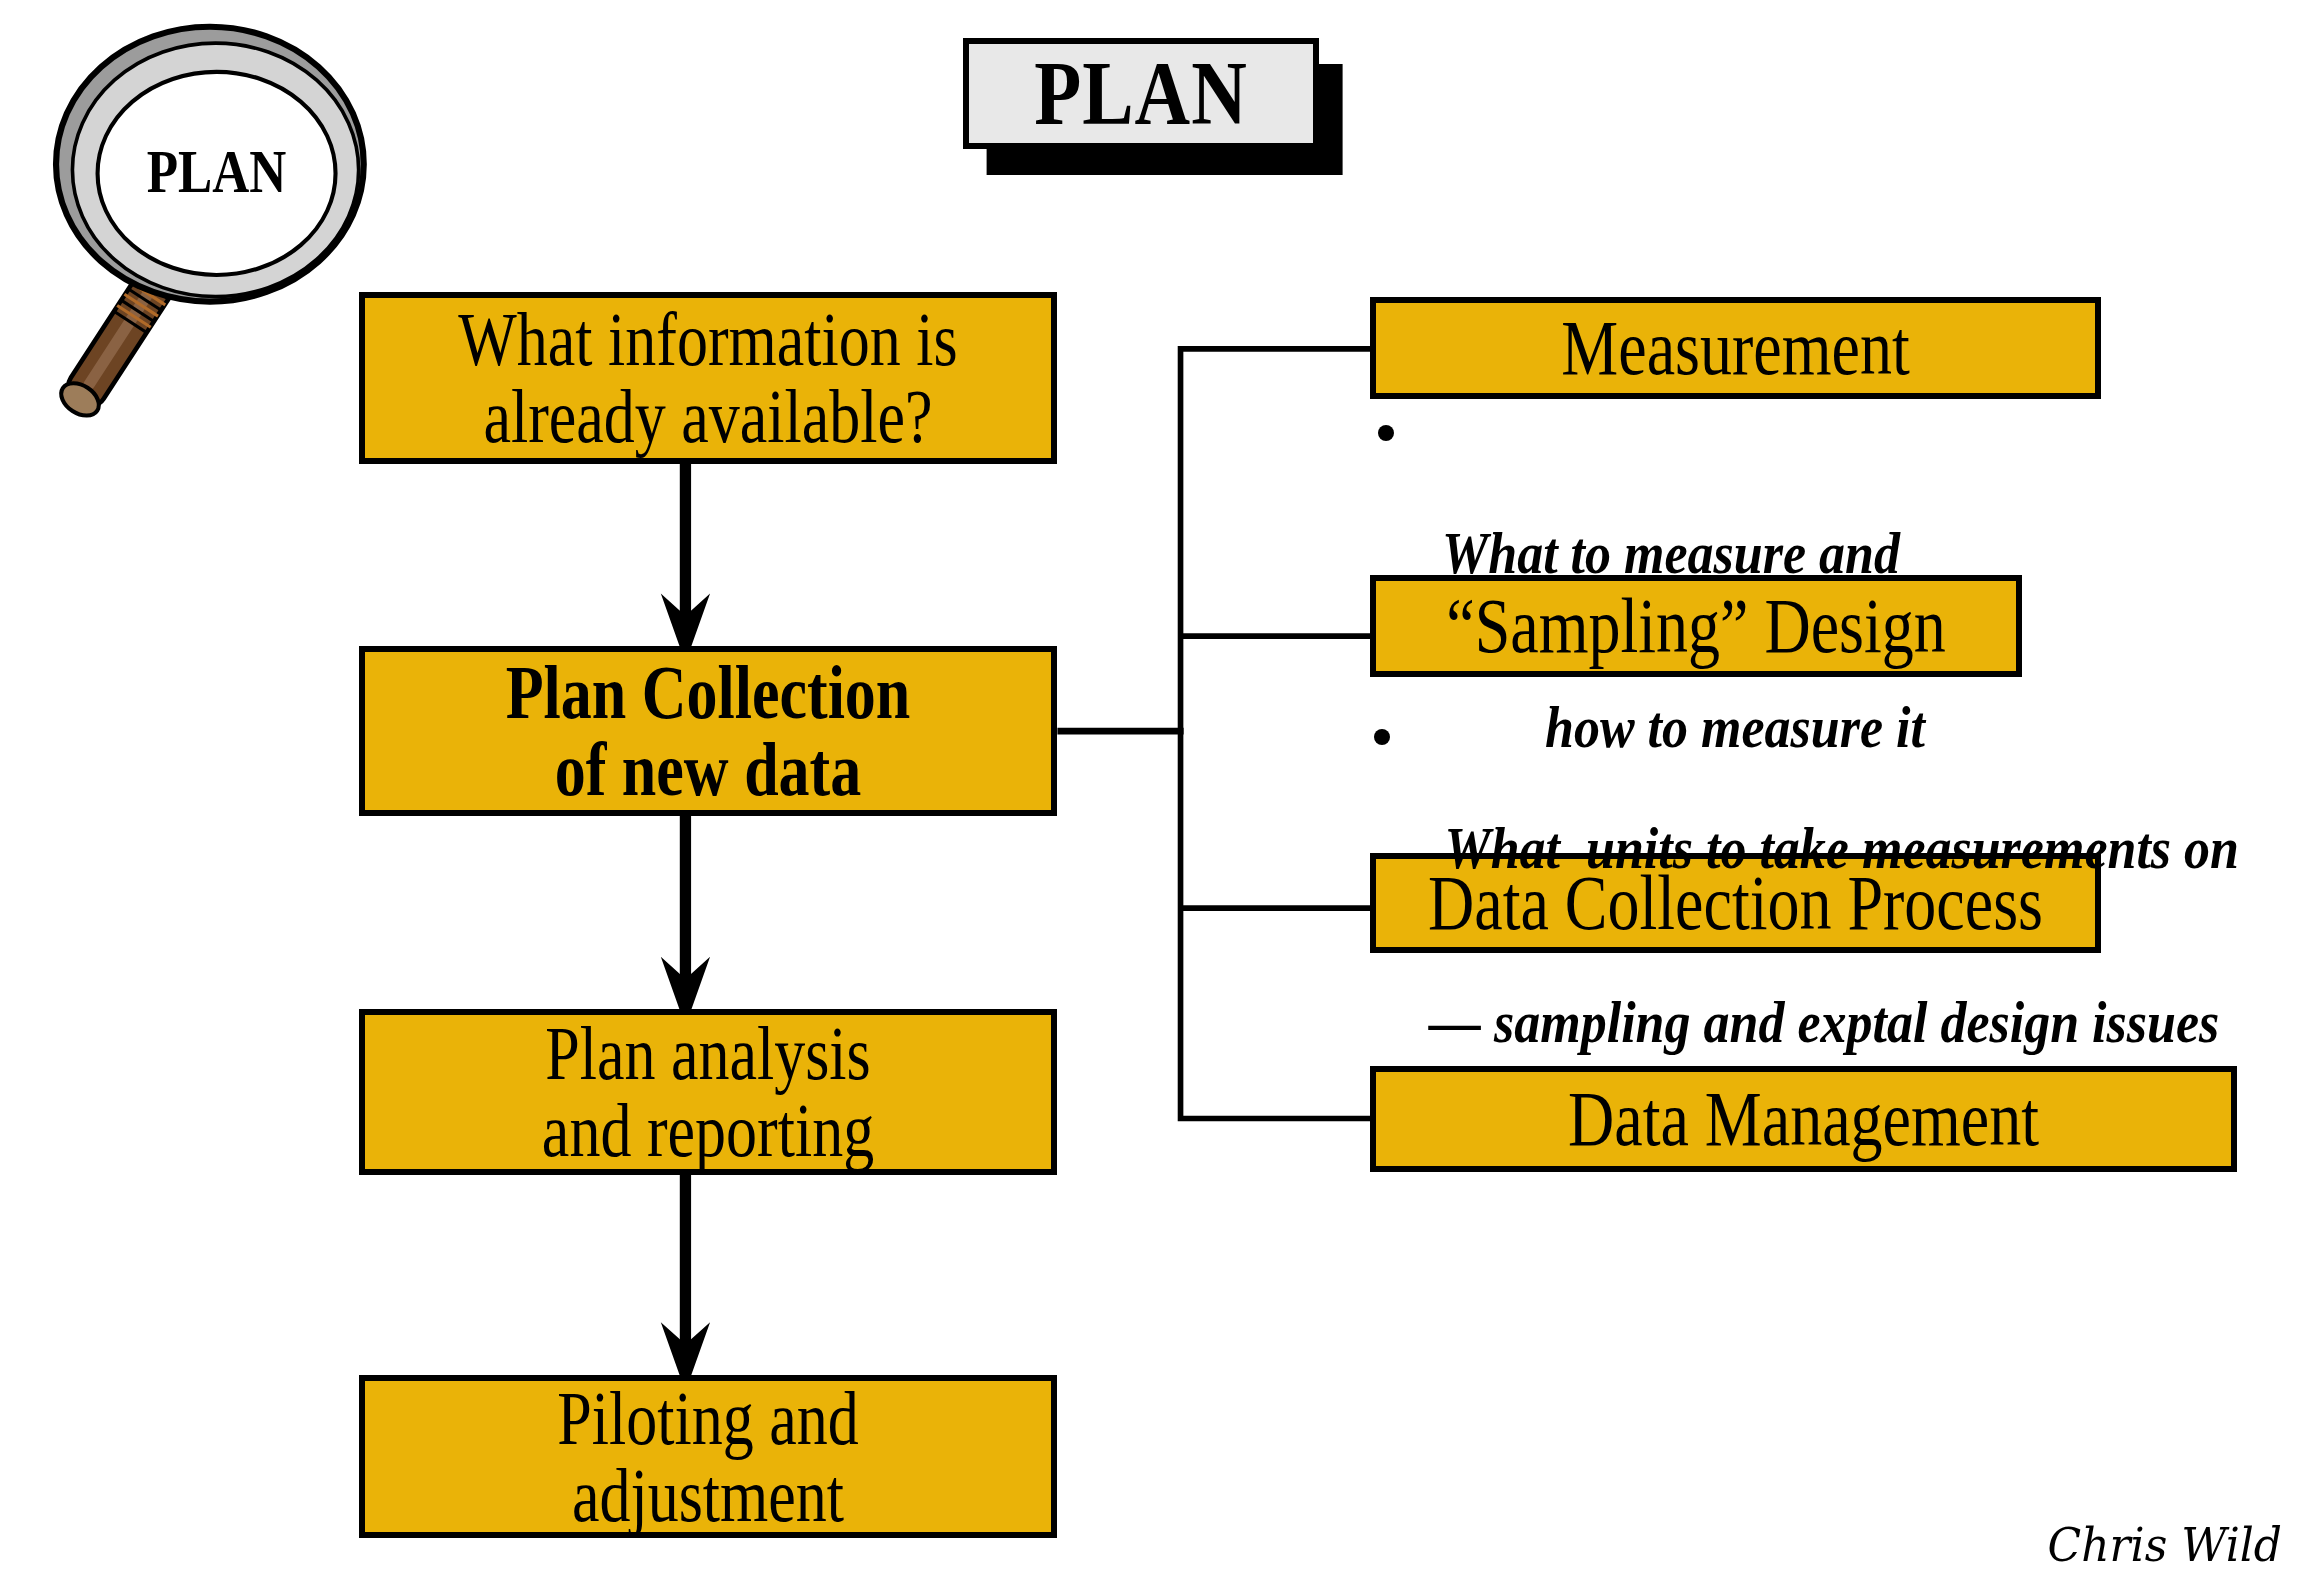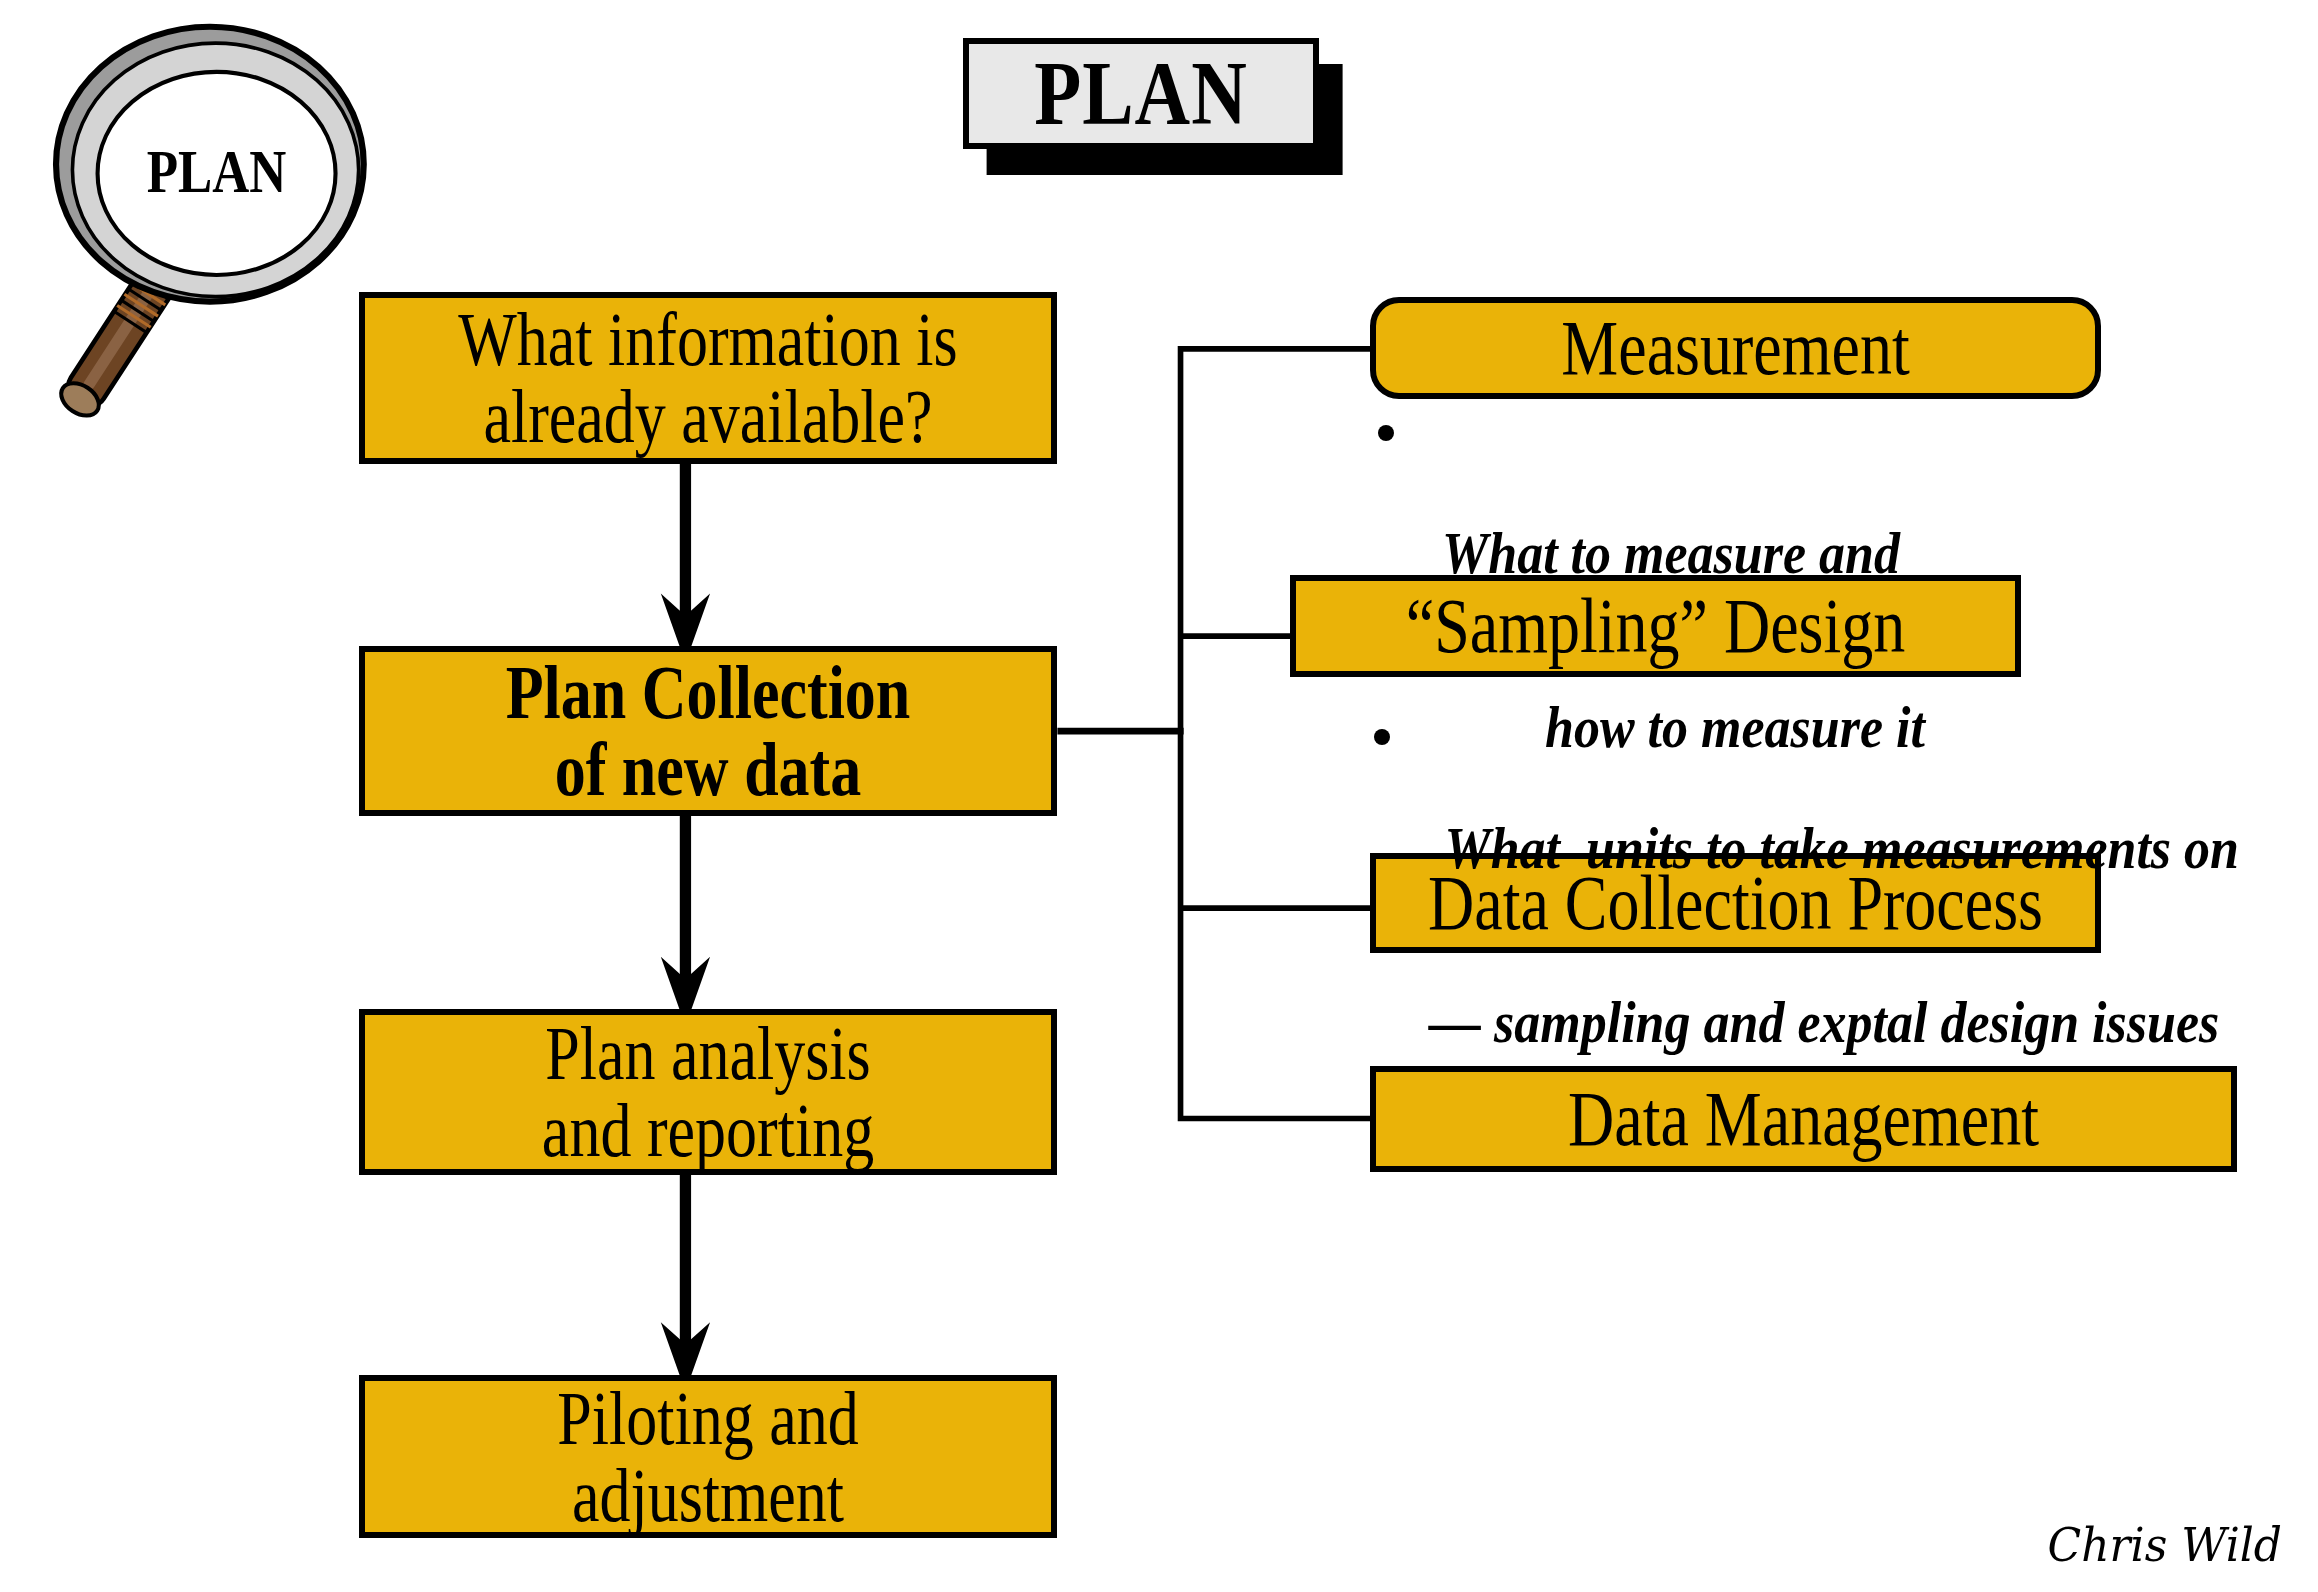--- a/index.html
+++ b/index.html
@@ -53,22 +53,22 @@
     font-size: 62px;
     line-height: 77px;
     transform: scaleY(1.22);
     white-space: nowrap;
   }
   #box1 { left: 359px;  top: 292px;  width: 698px; height: 172px; }
   #box2 { left: 359px;  top: 646px; width: 698px; height: 170px; font-weight: bold; }
   #box3 { left: 359px;  top: 1009px; width: 698px; height: 166px; }
   #box4 { left: 359px;  top: 1375px; width: 698px; height: 163px; }
   
-  #dbox-measurement     { left: 1370px; top: 297px;  width: 731px; height: 102px; border-radius: 29px; }
-  #dbox-sampling        { left: 1290px; top: 575px; width: 731px; height: 102px; }
+  #dbox-measurement     { left: 1370px; top: 297px;  width: 731px; height: 102px; }
+  #dbox-sampling        { left: 1370px; top: 575px; width: 652px; height: 102px; }
   #dbox-data-collection { left: 1370px; top: 853px; width: 731px; height: 100px; }
   #dbox-data-management { left: 1370px; top: 1066px; width: 867px; height: 106px; }
   .dbox .ln { font-size: 64px; line-height: 72px; }
   
   .bullet-dot {
     position: absolute;
     width: 16.4px; height: 16.4px;
     border-radius: 50%;
     background: var(--ink, #000);
   }

